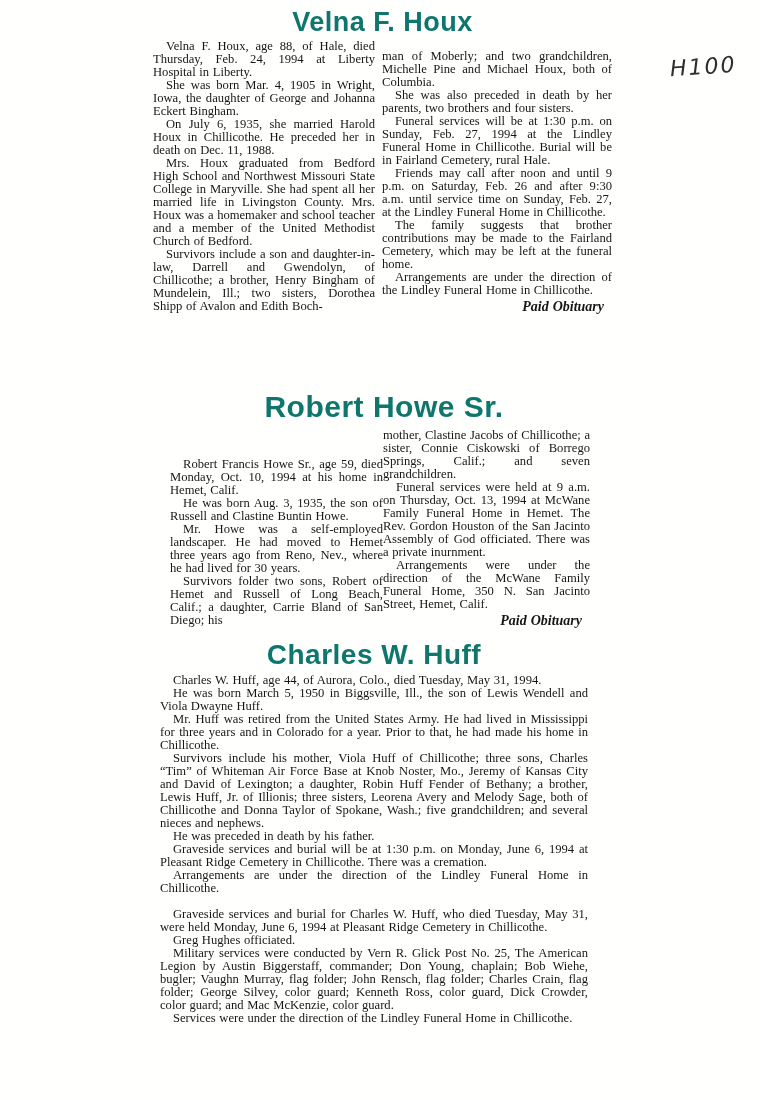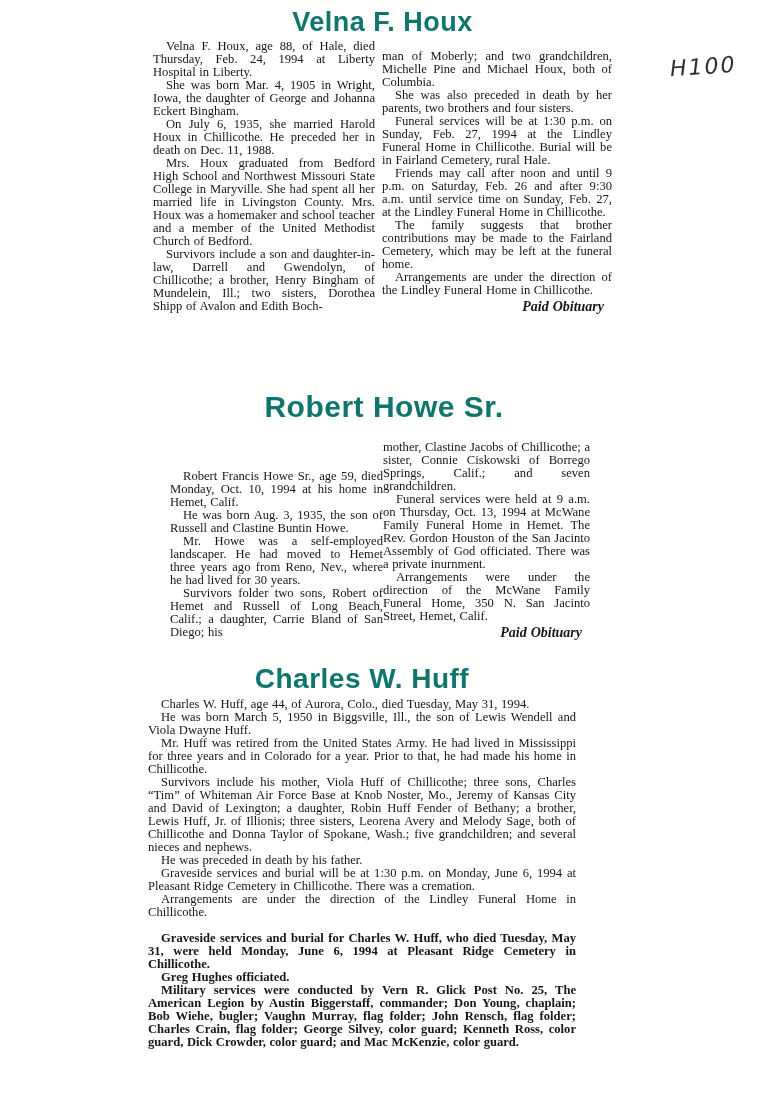--- a/index.html
+++ b/index.html
@@ -43,27 +43,27 @@
     margin-top:3px;
     padding-right:8px;
   }
   
   #obit-1 { position:absolute; left:153px; top:8px;   width:459px; }
   #obit-1 .obit-title { font-size:27px; }
   #obit-1 .col-l { width:222px; margin-right:7px; }
   #obit-1 .col-r { width:230px; }
 
   #obit-2 { position:absolute; left:170px; top:391px; width:428px; }
-  #obit-2 .obit-title { font-size:30px; margin-bottom:18px; }
+  #obit-2 .obit-title { font-size:30px; margin-bottom:6px; }
   #obit-2 .col-l { width:213px; margin-right:0; }
   #obit-2 .col-r { width:207px; }
 
-  #obit-3 { position:absolute; left:148px; top:640px; width:428px;margin-top:24px; }
+  #obit-3 { position:absolute; left:160px; top:640px; width:428px; }
   #obit-3 .obit-title { font-size:28px; margin-bottom:5px; }
-  #obit-3 .addendum { margin-top:13px;font-weight:bold; }
+  #obit-3 .addendum { margin-top:13px; }
 
   #hand-note {
     position:absolute; left:670px; top:54px;
     font-family:"DejaVu Sans", sans-serif;
     font-style:italic;
     font-size:22px;
     color:#2e2e2e;
     transform:rotate(-4deg);
     letter-spacing:2px;
   }
@@ -128,17 +128,18 @@
           <p class="para">Mr. Huff was retired from the United States Army. He had lived in Mississippi for three years and in Colorado for a year. Prior to that, he had made his home in Chillicothe.</p>
           <p class="para">Survivors include his mother, Viola Huff of Chillicothe; three sons, Charles “Tim” of Whiteman Air Force Base at Knob Noster, Mo., Jeremy of Kansas City and David of Lexington; a daughter, Robin Huff Fender of Bethany; a brother, Lewis Huff, Jr. of Illionis; three sisters, Leorena Avery and Melody Sage, both of Chillicothe and Donna Taylor of Spokane, Wash.; five grandchildren; and several nieces and nephews.</p>
           <p class="para">He was preceded in death by his father.</p>
           <p class="para">Graveside services and burial will be at 1:30 p.m. on Monday, June 6, 1994 at Pleasant Ridge Cemetery in Chillicothe. There was a cremation.</p>
           <p class="para">Arrangements are under the direction of the Lindley Funeral Home in Chillicothe.</p>
         </div>
       <div class="addendum">
           <p class="para">Graveside services and burial for Charles W. Huff, who died Tuesday, May 31, were held Monday, June 6, 1994 at Pleasant Ridge Cemetery in Chillicothe.</p>
           <p class="para">Greg Hughes officiated.</p>
           <p class="para">Military services were conducted by Vern R. Glick Post No. 25, The American Legion by Austin Biggerstaff, commander; Don Young, chaplain; Bob Wiehe, bugler; Vaughn Murray, flag folder; John Rensch, flag folder; Charles Crain, flag folder; George Silvey, color guard; Kenneth Ross, color guard, Dick Crowder, color guard; and Mac McKenzie, color guard.</p>
+          <p class="para">Services were under the direction of the Lindley Funeral Home in Chillicothe.</p>
         </div>
     </div>
   </div>
 
 </div>
 
 </body></html>

